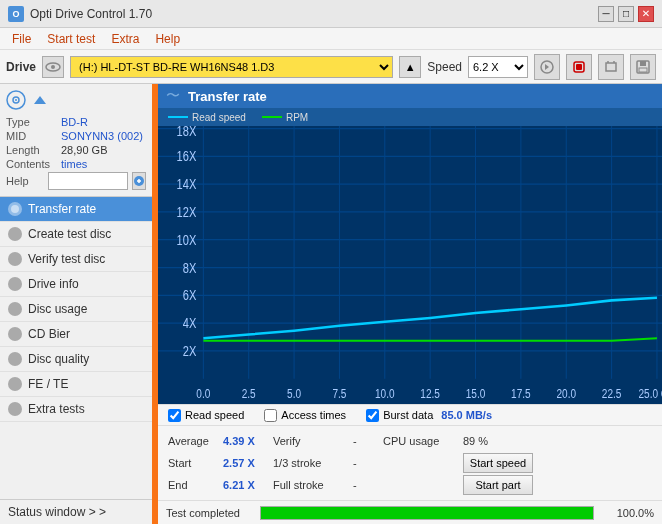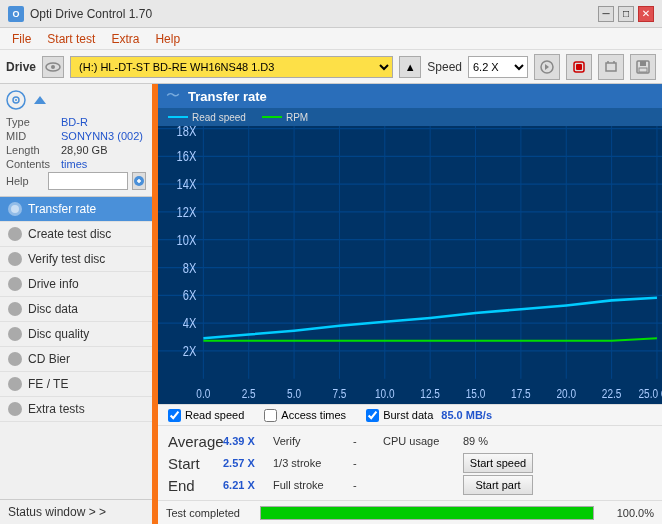--- a/index.html
+++ b/index.html
@@ -71,21 +71,21 @@
     .chart-container { position: relative; flex: 1; background: #003366; overflow: hidden; }
     
     
     .checkboxes-row { height: 22px; display: flex; align-items: center; padding: 0 10px; gap: 20px; background: #f5f5f5; border-top: 1px solid #ddd; border-bottom: 1px solid #ddd; }
     .checkbox-item { display: flex; align-items: center; gap: 4px; font-size: 11px; }
     .burst-rate-value { color: #2255cc; font-weight: bold; margin-left: 4px; }
     
     
     .stats-area { background: #f5f5f5; padding: 4px 10px; }
     .stats-row { display: flex; align-items: center; height: 22px; gap: 0; }
-    .stat-label { width: 55px; font-size: 15px; color: #333; }
+    .stat-label { width: 55px; font-size: 11px; color: #333; }
     .stat-value { width: 50px; font-size: 11px; color: #2255cc; font-weight: bold; }
     .stat-label2 { width: 80px; font-size: 11px; color: #333; }
     .stat-value2 { width: 30px; font-size: 11px; color: #333; }
     .stat-label3 { width: 80px; font-size: 11px; color: #333; }
     .stat-value3 { flex: 1; font-size: 11px; color: #333; }
     .start-btn { width: 70px; height: 20px; font-size: 11px; border: 1px solid #aaa; background: linear-gradient(#f8f8f8, #e0e0e0); cursor: pointer; }
     
     
     .progress-area { height: 24px; background: #f5f5f5; display: flex; align-items: center; gap: 20px; padding: 0 8px; border-top: 1px solid #ddd; }
     .status-text { font-size: 11px; color: #333; }
@@ -220,29 +220,29 @@
       <div class="nav-item">
         <div class="nav-item-icon"></div>
         <span>Verify test disc</span>
       </div>
       <div class="nav-item">
         <div class="nav-item-icon"></div>
         <span>Drive info</span>
       </div>
       <div class="nav-item">
         <div class="nav-item-icon"></div>
-        <span>Disc data</span>
+        <span>Disc usage</span>
+      </div>
+      <div class="nav-item">
+        <div class="nav-item-icon"></div>
+        <span>CD Bier</span>
       </div>
       <div class="nav-item">
         <div class="nav-item-icon"></div>
         <span>Disc quality</span>
-      </div>
-      <div class="nav-item">
-        <div class="nav-item-icon"></div>
-        <span>CD Bier</span>
       </div>
       <div class="nav-item">
         <div class="nav-item-icon"></div>
         <span>FE / TE</span>
       </div>
       <div class="nav-item">
         <div class="nav-item-icon"></div>
         <span>Extra tests</span>
       </div>
     </div>

